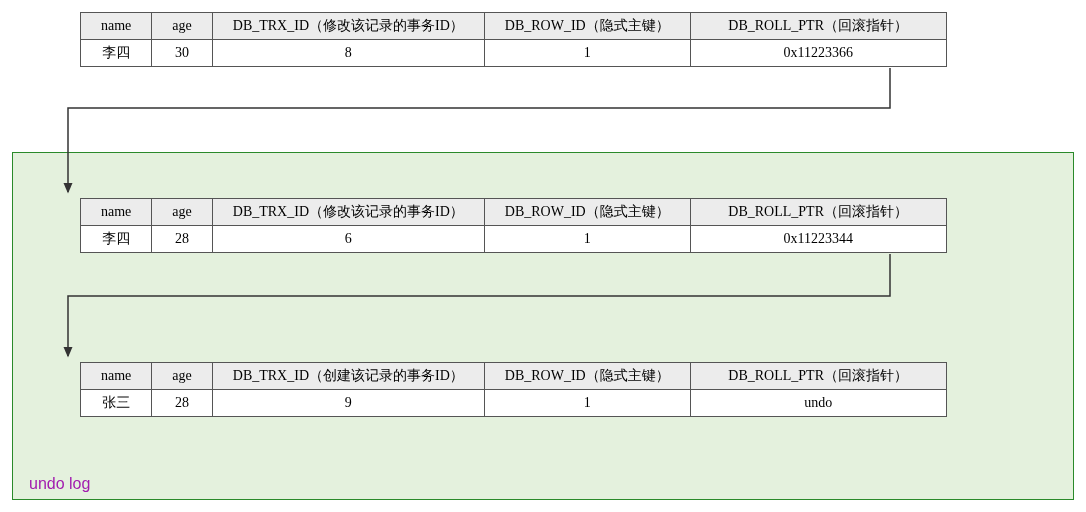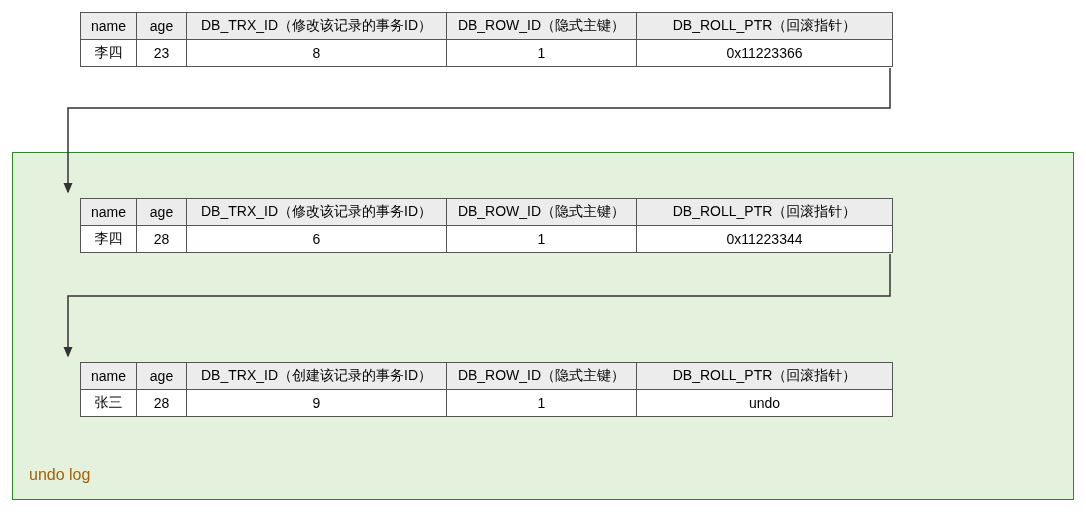--- a/index.html
+++ b/index.html
@@ -18,23 +18,24 @@
     width: 1086px;
     height: 512px;
   }
   .record-table {
     position: absolute;
     border-collapse: collapse;
     background: #fff;
   }
   .record-table th, .record-table td {
     border: 1px solid #555;
-    padding: 4px 0;
+    padding: 4px 20px;
     text-align: center;
     white-space: nowrap;
+    font-family: Liberation Serif, serif;
   }
   .record-table th {
     background: #ececec;
     font-weight: normal;
   }
   .col-name { width: 56px; }
   .col-age { width: 50px; }
   .col-trx { width: 260px; margin-left: 48px; }
   .col-rowid { width: 190px; }
   .col-rollptr { width: 256px; }
@@ -44,23 +45,23 @@
     left: 12px;
     top: 152px;
     width: 1062px;
     height: 348px;
     border: 1px solid #2a8a2a;
     background: #e4f1dd;
   }
   .undo-label {
     position: absolute;
     left: 16px;
-    bottom: 15px;
+    bottom: 6px;
     font-size: 16px;
-    color: #a16207;
+    color: #a21caf;
   }
   svg.arrows {
     position: absolute;
     left: 0;
     top: 0;
     width: 1086px;
     height: 512px;
     pointer-events: none;
   }
 </style>
@@ -77,21 +78,21 @@
     <tbody>
         <tr>
       <th class="col-name">name</th>
       <th class="col-age">age</th>
       <th class="col-trx">DB_TRX_ID（修改该记录的事务ID）</th>
       <th class="col-rowid">DB_ROW_ID（隐式主键）</th>
       <th class="col-rollptr">DB_ROLL_PTR（回滚指针）</th>
     </tr>
     <tr>
       <td>李四</td>
-      <td>23</td>
+      <td>30</td>
       <td>8</td>
       <td>1</td>
       <td>0x11223366</td>
     </tr>
   </tbody>
     </table>
 
   <table class="record-table" style="left:80px; top:198px;">
     <tbody>
         <tr>

